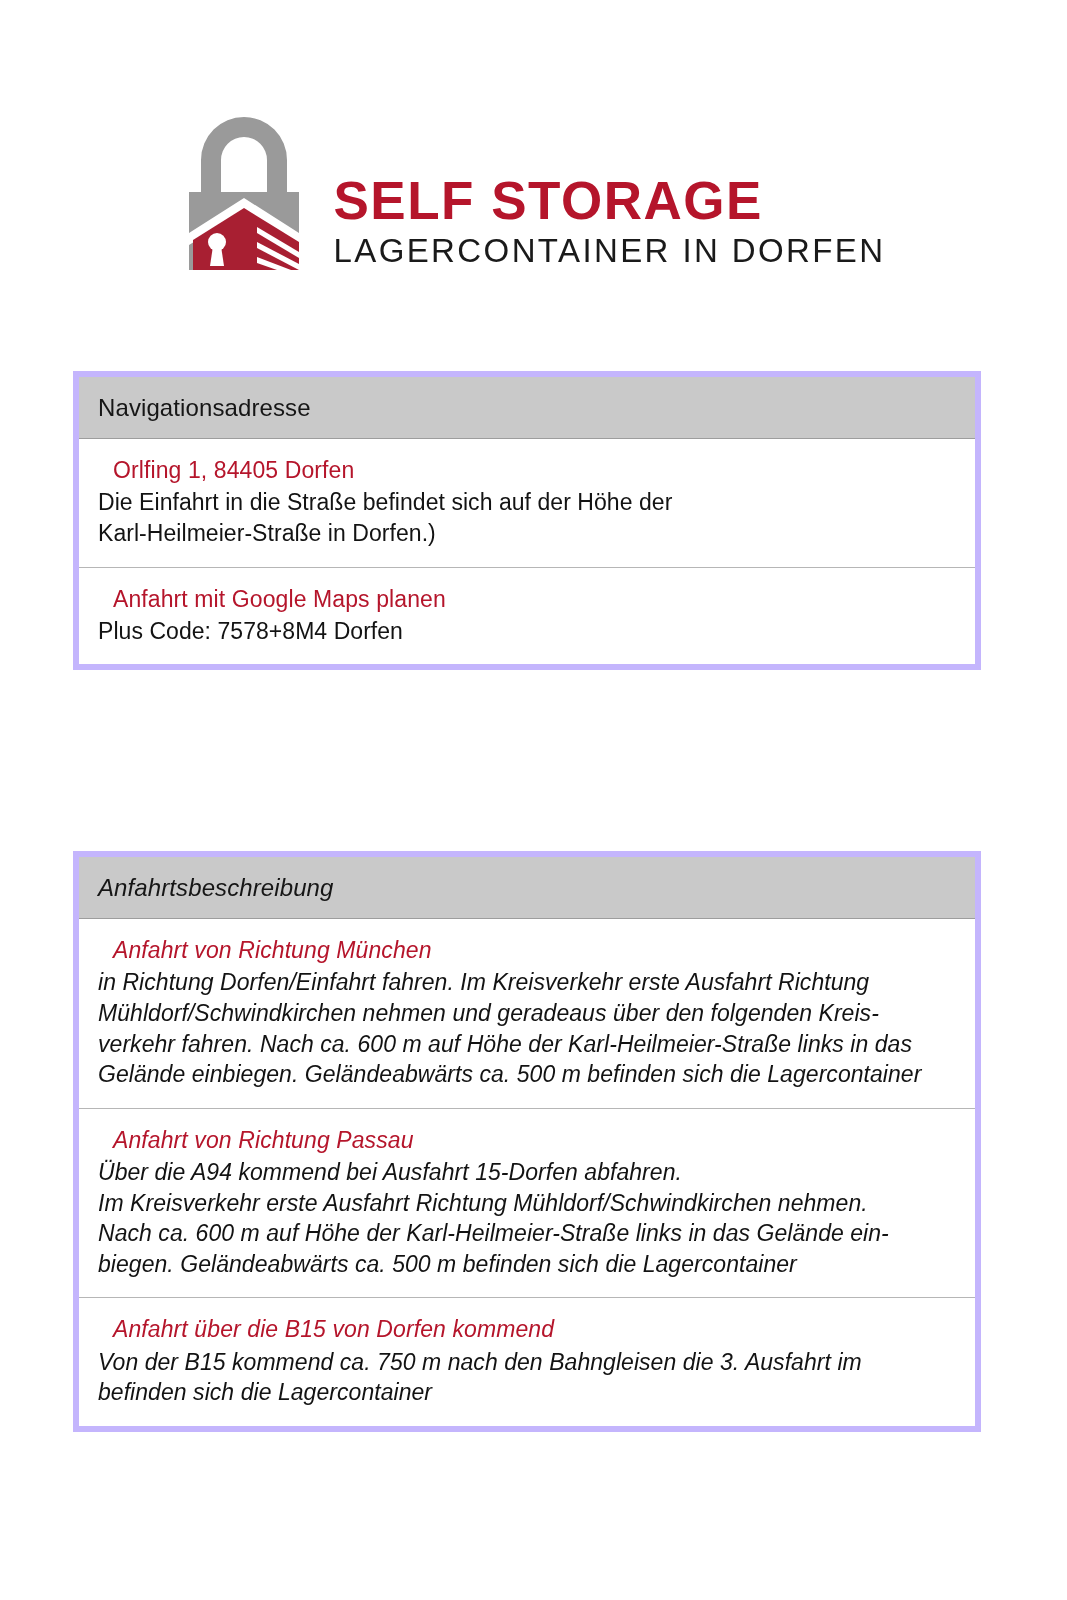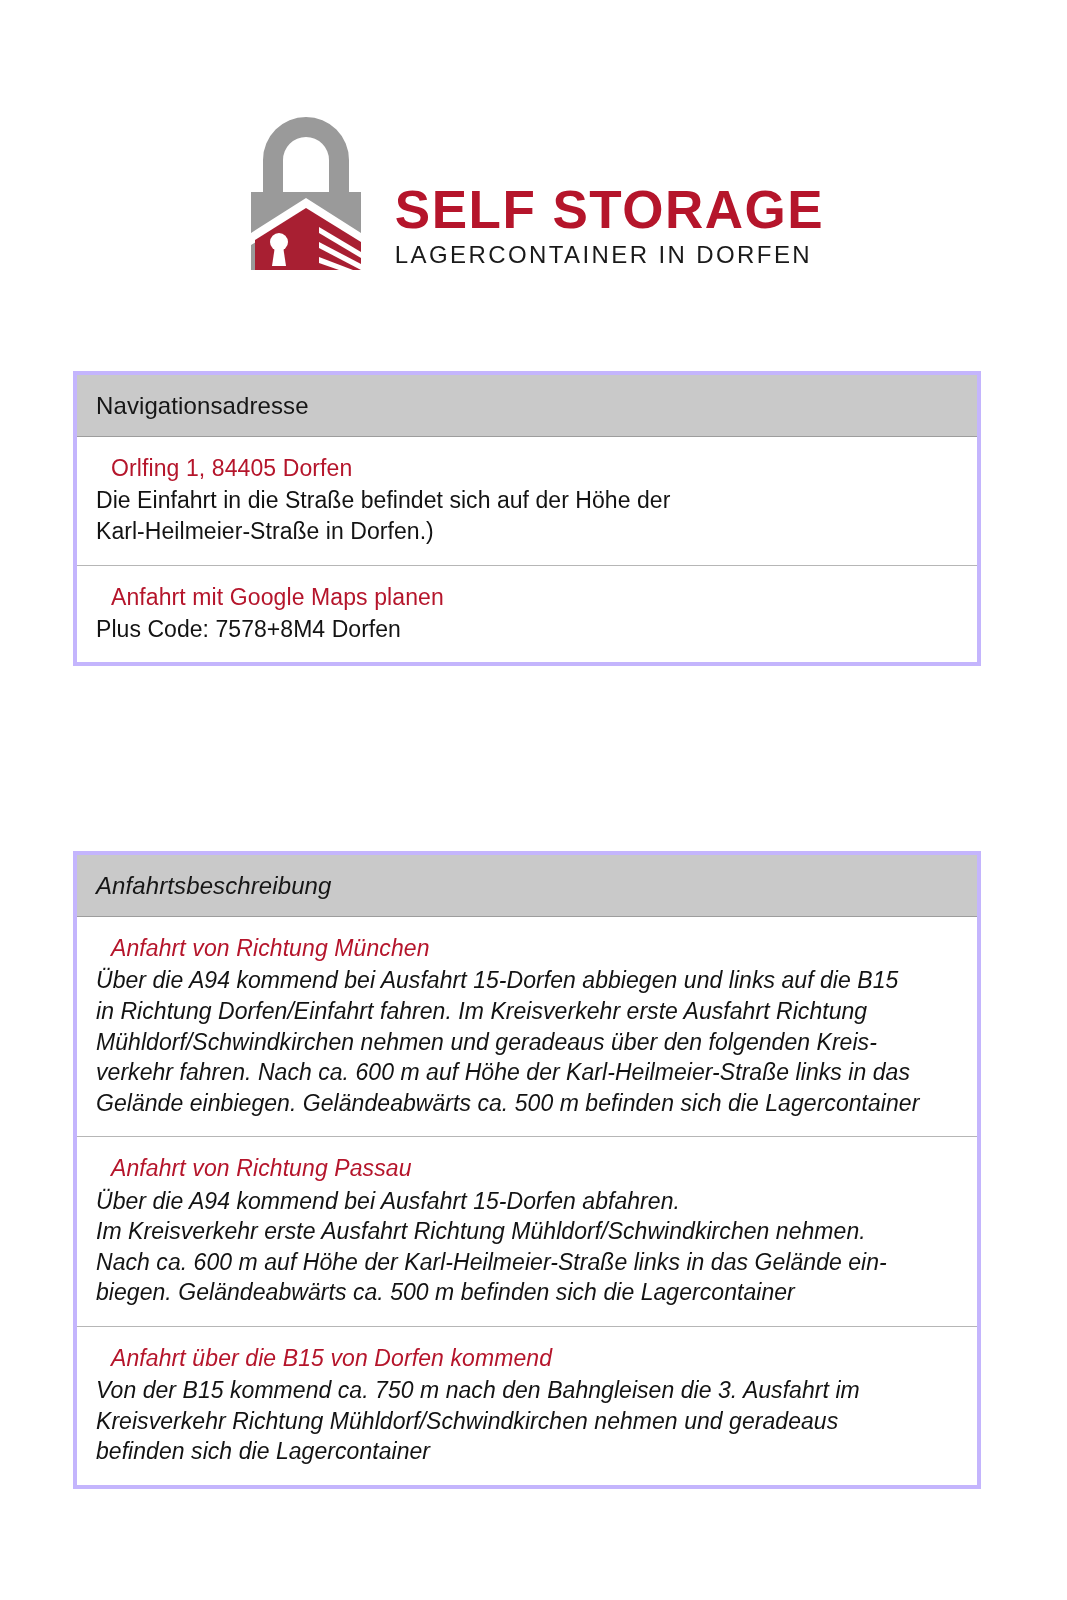--- a/index.html
+++ b/index.html
@@ -49,34 +49,34 @@
   .logo-title {
     font-size: 53px;
     font-weight: bold;
     letter-spacing: 1.5px;
     color: #b5152b;
     line-height: 1;
     white-space: nowrap;
   }
   .logo-sub {
     margin-top: 7px;
-    font-size: 24px;
+    font-size: 33px;
     font-weight: normal;
     letter-spacing: 2.4px;
     color: #1a1a1a;
     line-height: 1;
     white-space: nowrap;
   }
 
   
   .panel {
     position: absolute;
     left: 73px;
     width: 908px;
-    border: 4px solid #c4b5fd;
+    border: 6px solid #c4b5fd;
     box-sizing: border-box;
     background: #fff;
   }
   #panel-nav { top: 371px; }
   #panel-route { top: 851px; font-style: italic; }
 
   .panel-header {
     background: #c9c9c9;
     border-bottom: 1px solid #9d9d9d;
     height: 62px;
@@ -174,21 +174,20 @@
   </section>
 
   <section class="panel" id="panel-route">
     <div class="panel-header">
       <span class="panel-header-text">Anfahrtsbeschreibung</span>
     </div>
 
     <div class="row row-justify">
       <p class="row-title">Anfahrt von Richtung München</p>
       <p class="row-body">
-        <span class="ln">Über die A94 kommend bei Ausfahrt 15-Dorfen abbiegen und links auf die B15</span>
         <span class="ln">in Richtung Dorfen/Einfahrt fahren. Im Kreisverkehr erste Ausfahrt Richtung</span>
         <span class="ln">Mühldorf/Schwindkirchen nehmen und geradeaus über den folgenden Kreis-</span>
         <span class="ln">verkehr fahren. Nach ca. 600 m auf Höhe der Karl-Heilmeier-Straße links in das</span>
         <span class="ln">Gelände einbiegen. Geländeabwärts ca. 500 m befinden sich die Lagercontainer</span>
       </p>
     </div>
 
     <div class="row row-justify">
       <p class="row-title">Anfahrt von Richtung Passau</p>
       <p class="row-body">
@@ -196,19 +195,18 @@
         <span class="ln">Im Kreisverkehr erste Ausfahrt Richtung Mühldorf/Schwindkirchen nehmen.</span>
         <span class="ln">Nach ca. 600 m auf Höhe der Karl-Heilmeier-Straße links in das Gelände ein-</span>
         <span class="ln">biegen. Geländeabwärts ca. 500 m befinden sich die Lagercontainer</span>
       </p>
     </div>
 
     <div class="row row-justify">
       <p class="row-title">Anfahrt über die B15 von Dorfen kommend</p>
       <p class="row-body">
         <span class="ln">Von der B15 kommend ca. 750 m nach den Bahngleisen die 3. Ausfahrt im</span>
-        <span class="ln">Kreisverkehr Richtung Mühldorf/Schwindkirchen nehmen und geradeaus</span>
         <span class="ln">befinden sich die Lagercontainer</span>
       </p>
     </div>
   </section>
 
 </div>
 
 </body></html>

